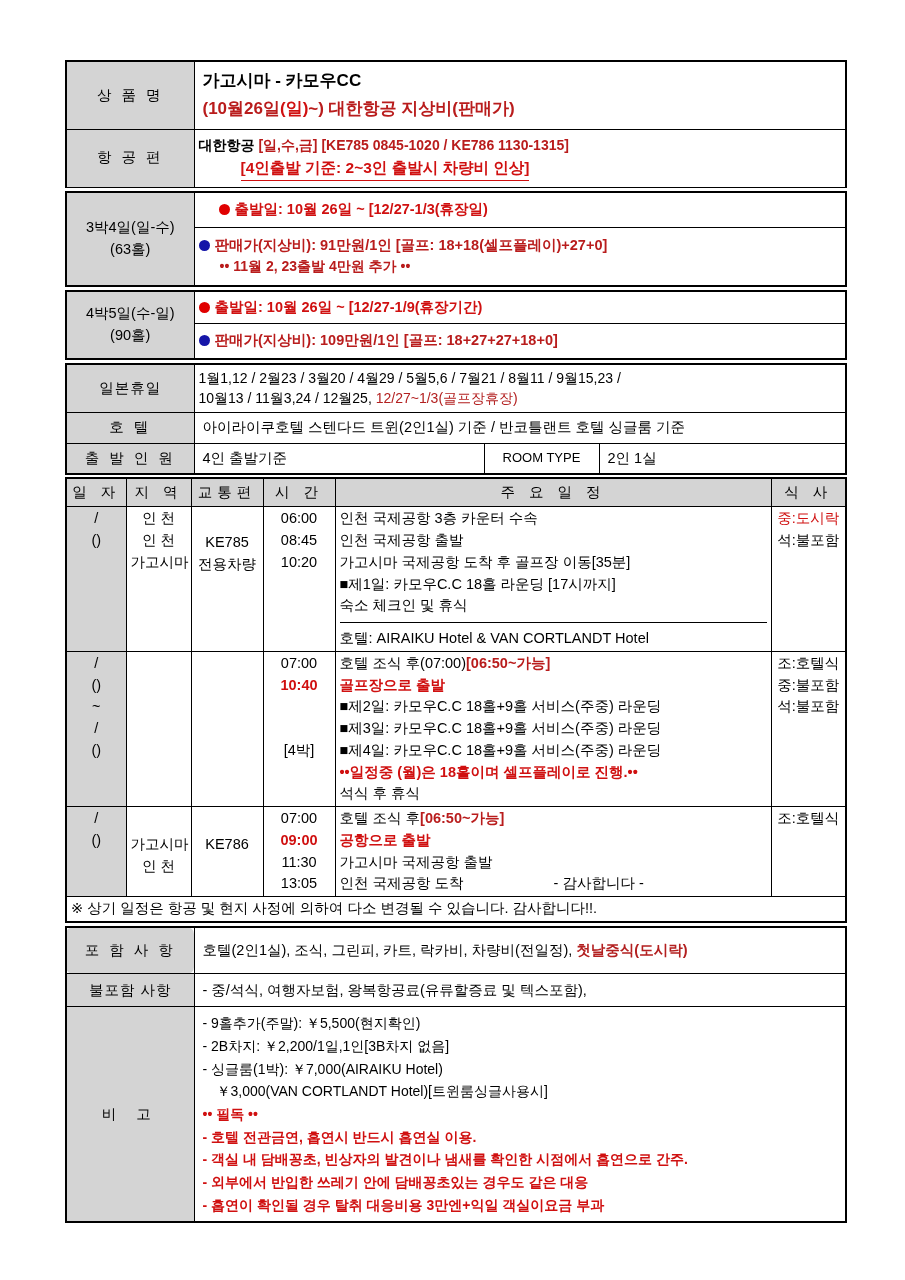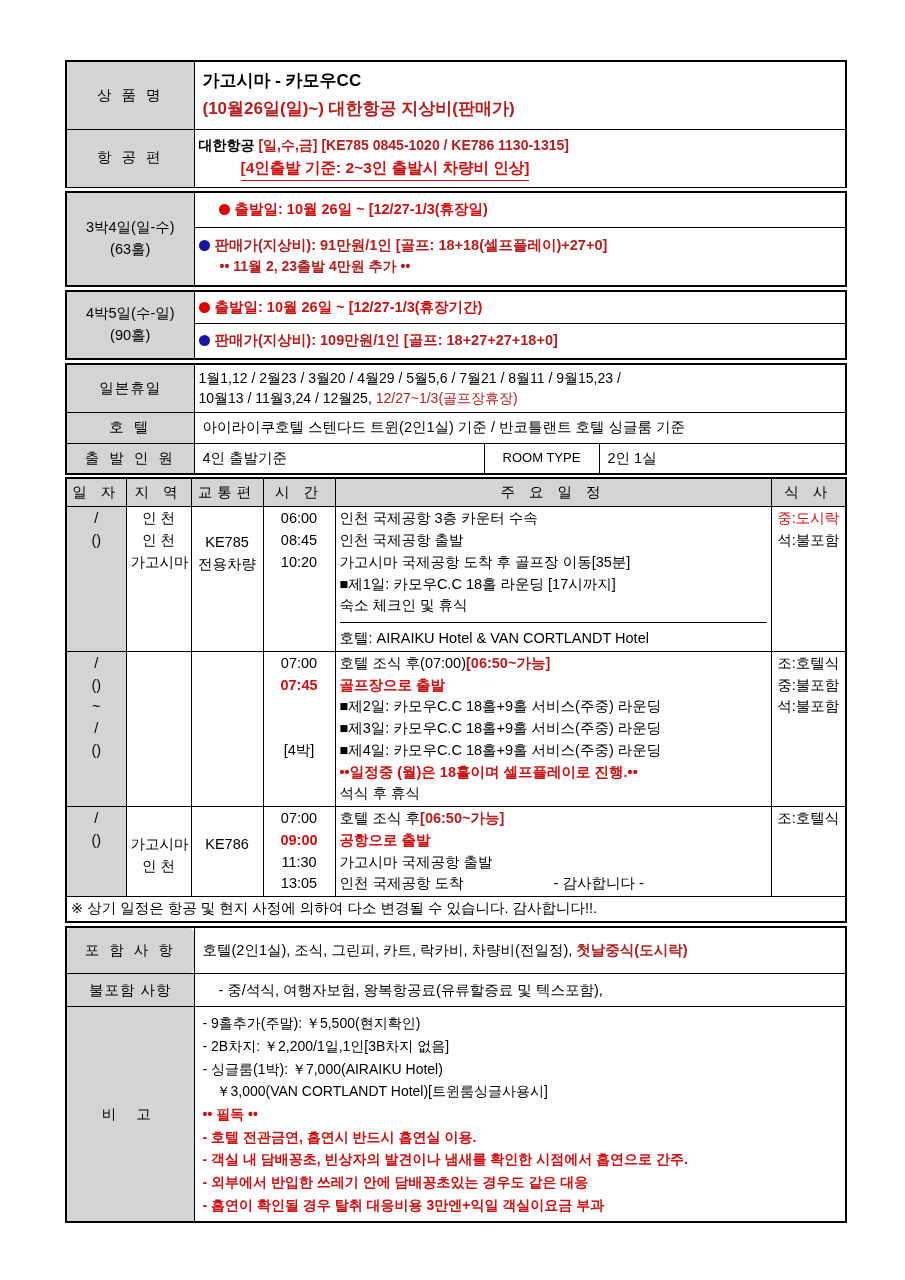--- a/index.html
+++ b/index.html
@@ -202,21 +202,21 @@
         <col style="width:128px">
         <col style="width:652px">
       </colgroup>
     <tbody>
         <tr>
       <td class="lbl2 bt2 bl2 bb2" rowspan="2" style="height:68px;">
         <span class="line">4박5일(수-일)</span>
         <span class="line">(90홀)</span>
       </td>
       <td class="bt2 br2" style="height:33px;">
-        <span class="bullet red"></span><span class="red b" style="font-size:14.5px;">출발일: 10월 26일 ~ [12/27-1/3(휴장기간)</span>
+        <span class="bullet red"></span><span class="red b" style="font-size:14.5px;">출발일: 10월 26일 ~ [12/27-1/9(휴장기간)</span>
       </td>
     </tr>
     <tr>
       <td class="br2 bb2" style="height:35px;">
         <span class="bullet blue"></span><span class="blue b" style="font-size:14.5px;">판매가(지상비): 109만원/1인 [골프: 18+27+27+18+0]</span>
       </td>
     </tr>
   </tbody>
     </table>
 
@@ -308,21 +308,21 @@
         <span class="line">/</span>
         <span class="line">()</span>
         <span class="line">~</span>
         <span class="line">/</span>
         <span class="line">()</span>
       </td>
       <td class="regioncol"></td>
       <td class="transcol"></td>
       <td class="timecol">
         <div>07:00</div>
-        <div class="red b">07:45</div>
+        <div class="red b">10:40</div>
         <div>&nbsp;</div>
         <div>&nbsp;</div>
         <div>[4박]</div>
       </td>
       <td class="schedcol">
         <div><span>호텔 조식 후(07:00)</span><span class="blue b">[06:50~가능]</span></div>
         <div class="red b">골프장으로 출발</div>
         <div>■제2일: 카모우C.C 18홀+9홀 서비스(주중) 라운딩</div>
         <div>■제3일: 카모우C.C 18홀+9홀 서비스(주중) 라운딩</div>
         <div>■제4일: 카모우C.C 18홀+9홀 서비스(주중) 라운딩</div>
@@ -378,21 +378,21 @@
         <col style="width:128px">
         <col style="width:652px">
       </colgroup>
     <tbody>
         <tr>
       <td class="lbl bt2 bl2" style="height:47px;letter-spacing:3px;border-radius:7px;">포 함 사 항</td>
       <td class="bt2 br2" style="padding-left:8px;font-size:14.5px;"><span>호텔(2인1실), 조식, 그린피, 카트, 락카비, 차량비(전일정), </span><span class="dkred b">첫날중식(도시락)</span></td>
     </tr>
     <tr>
       <td class="lbl tight bl2" style="height:33px;letter-spacing:1px;">불포함 사항</td>
-      <td class="br2" style="padding-left:24px;font-size:14.5px;margin-left:20px;">- 중/석식, 여행자보험, 왕복항공료(유류할증료 및 텍스포함),</td>
+      <td class="br2" style="padding-left:8px;font-size:14.5px;margin-left:20px;">- 중/석식, 여행자보험, 왕복항공료(유류할증료 및 텍스포함),</td>
     </tr>
     <tr>
       <td class="lbl bl2 bb2" style="height:175px;letter-spacing:8px;">비      고</td>
       <td class="br2 bb2" style="padding:5px 8px;">
         <div class="remark-inner">
           <div>- 9홀추가(주말): ￥5,500(현지확인)</div>
           <div>- 2B차지: ￥2,200/1일,1인[3B차지 없음]</div>
           <div>- 싱글룸(1박): ￥7,000(AIRAIKU Hotel)</div>
           <div class="ml">￥3,000(VAN CORTLANDT Hotel)[트윈룸싱글사용시]</div>
           <div class="red">•• 필독 ••</div>

